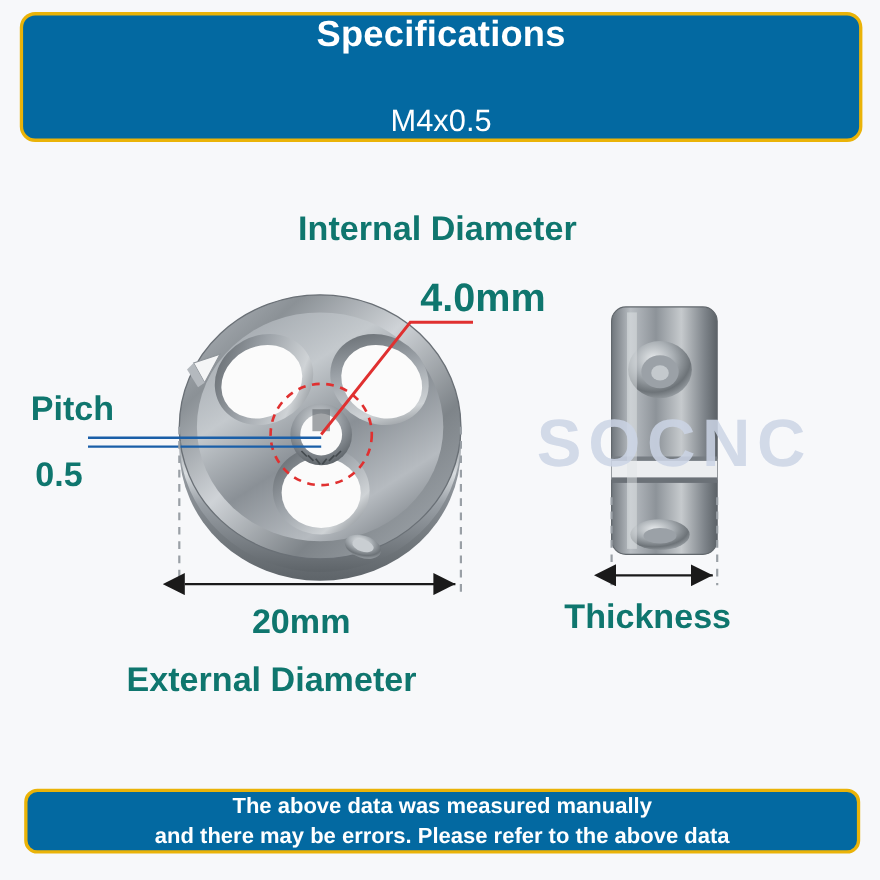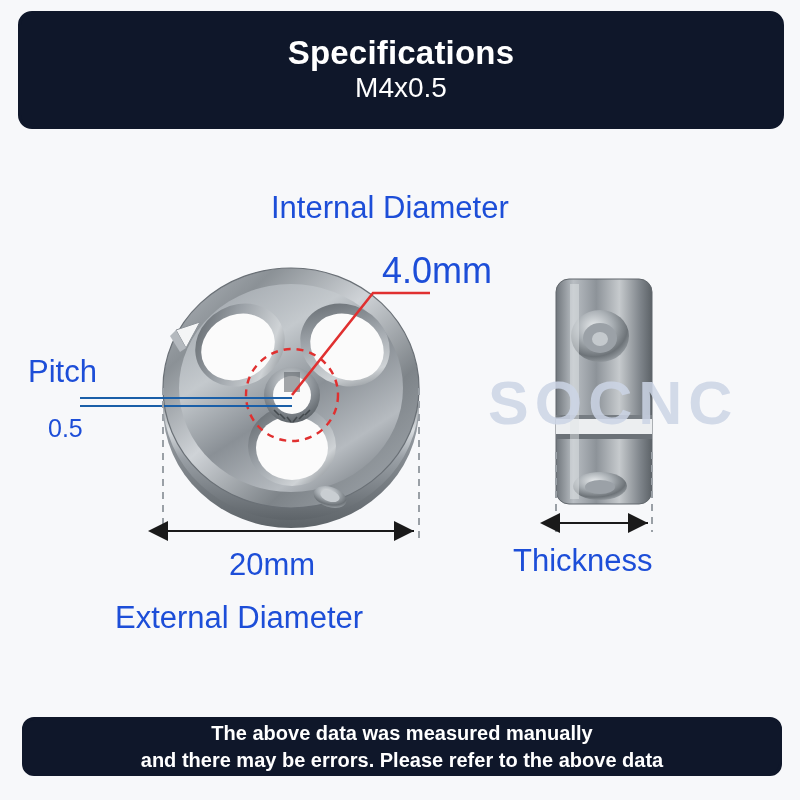--- a/index.html
+++ b/index.html
@@ -12,28 +12,28 @@
     height: 800px;
     background: #f7f8fa;
     font-family: "Liberation Sans", sans-serif;
     overflow: hidden;
     position: relative;
   }
 
   
   .banner {
     position: absolute;
-    background: #0f172a;
-    border: 3px solid #0f172a;
+    background: #0369a1;
+    border: 3px solid #eab308;
     border-radius: 14px;
     box-sizing: border-box;
     display: flex;
     flex-direction: column;
     align-items: center;
-    justify-content: center;
+    justify-content: space-between;
     color: #ffffff;
     text-align: center;
   }
   #header-banner {
     left: 18px;
     top: 11px;
     width: 766px;
     height: 118px;
   }
   #header-banner .spec-title {
@@ -59,28 +59,28 @@
   #footer-banner .note-line {
     font-size: 20px;
     font-weight: bold;
     line-height: 1.35;
     white-space: nowrap;
   }
 
   
   .lbl {
     position: absolute;
-    color: #1d4ed8;
-    font-weight: normal;
+    color: #0f766e;
+    font-weight: bold;
     white-space: nowrap;
   }
   #label-internal-diameter { left: 271px; top: 190px; font-size: 31px; }
   #label-internal-value    { left: 382px; top: 250px; font-size: 36px; }
   #label-pitch             { left: 28px;  top: 354px; font-size: 31px; }
-  #label-pitch-value       { left: 48px;  top: 414px; font-size: 25px; }
+  #label-pitch-value       { left: 32px;  top: 414px; font-size: 31px; }
   #label-external-value    { left: 229px; top: 547px; font-size: 31px; }
   #label-external-diameter { left: 115px; top: 600px; font-size: 31px; }
   #label-thickness         { left: 513px; top: 543px; font-size: 31px; }
 
   
   #watermark {
     position: absolute;
     left: 488px;
     top: 368px;
     font-size: 61px;

